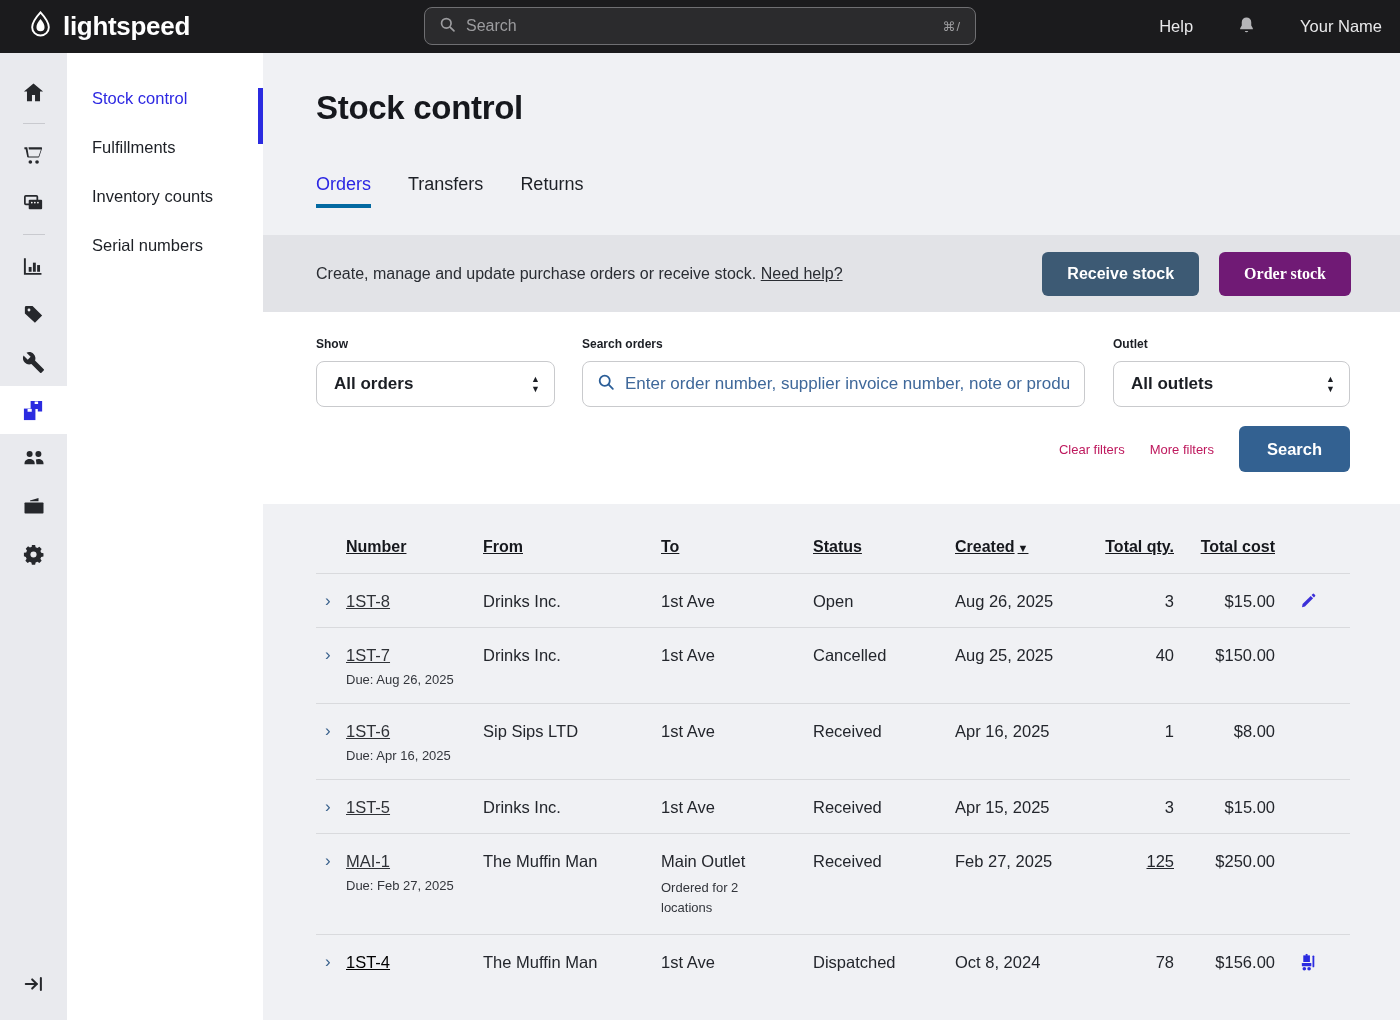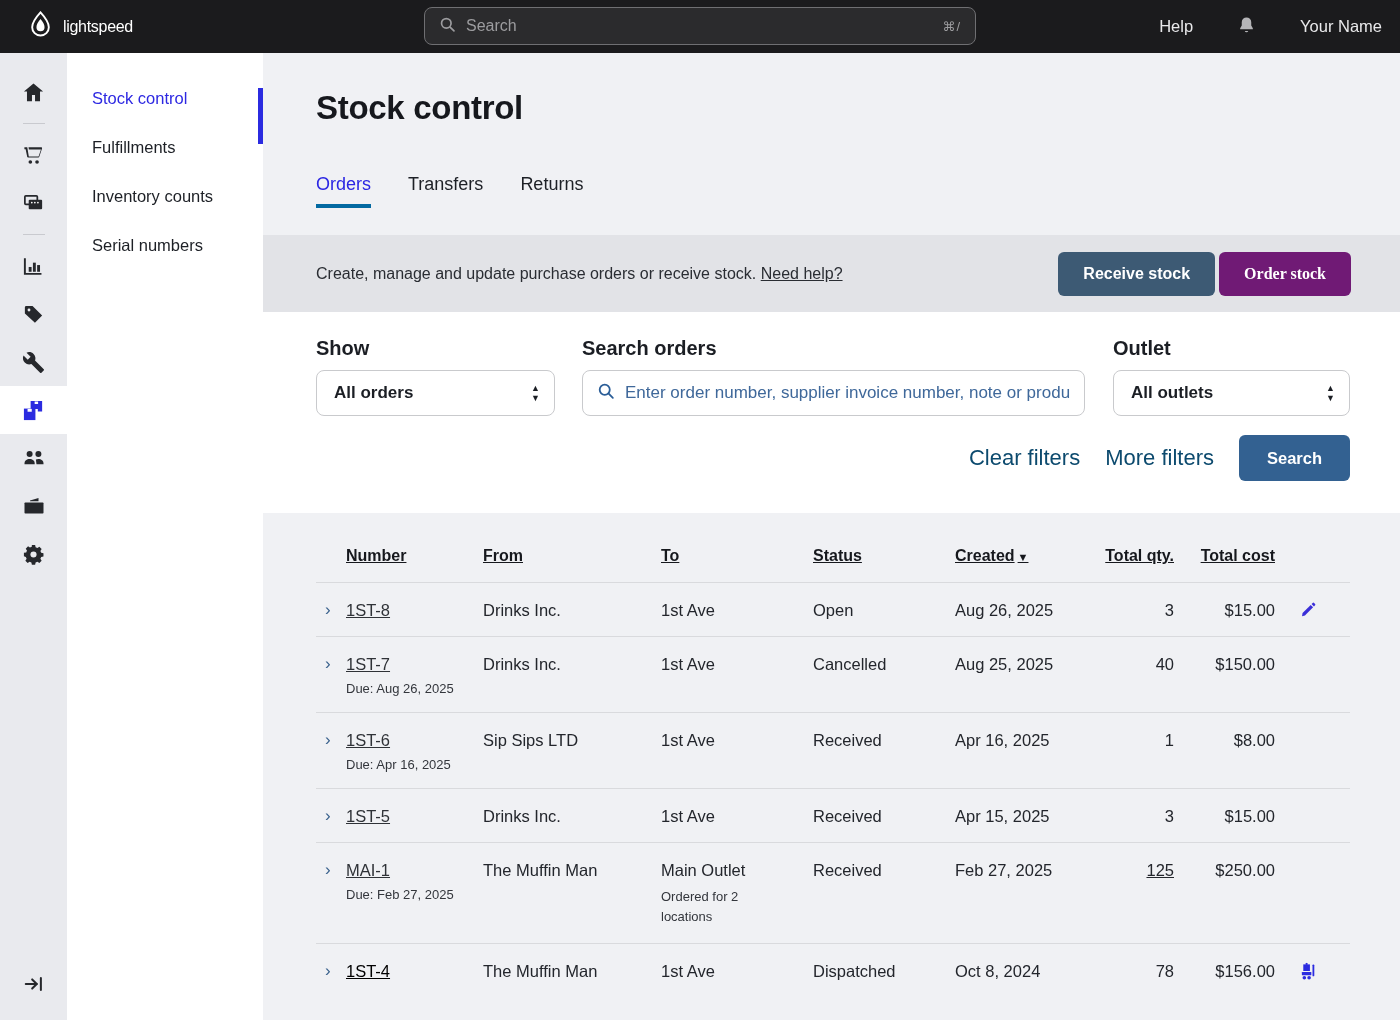--- a/index.html
+++ b/index.html
@@ -3,21 +3,21 @@
 <meta charset="utf-8">
 <style>
   * { box-sizing: border-box; margin: 0; padding: 0; }
   html,body { width:1400px; height:1020px; overflow:hidden;
     font-family:"Liberation Sans", sans-serif; background:#f0f1f4; }
 
   
   .topbar { position:absolute; top:0; left:0; width:1400px; height:53px;
     background:#1b1b1d; display:flex; align-items:center; z-index:10; }
   .brand { display:flex; align-items:center; gap:9px; margin-left:27px; color:#fff; }
-  .brand-name { font-size:16px; font-weight:400; letter-spacing:-0.3px; }
+  .brand-name { font-size:26px; font-weight:700; letter-spacing:-0.3px; }
   .topsearch { position:absolute; left:424px; top:7px; width:552px; height:38px;
     background:#2b2b2d; border:1px solid #6f6f72; border-radius:8px;
     display:flex; align-items:center; padding:0 14px; }
   .topsearch input { flex:1; background:transparent; border:none; outline:none;
     color:#cfcfd2; font-size:16px; margin-left:10px; font-family:inherit; }
   .topsearch input::placeholder { color:#9c9c9f; }
   .kbd { color:#9c9c9f; font-size:13px; letter-spacing:1px; }
   .top-right { margin-left:auto; display:flex; align-items:center; gap:44px;
     margin-right:18px; color:#e9e9eb; font-size:16.5px; }
   .top-right .lnk { cursor:pointer; }
@@ -49,47 +49,47 @@
   .page-head { padding:36px 0 0 53px; height:182px; }
   .page-title { font-size:33px; font-weight:700; color:#16181d; letter-spacing:-0.3px; }
   .tabs { display:flex; gap:37px; margin-top:47px; font-size:18px; }
   .tab { color:#1d2026; padding-bottom:13px; cursor:pointer; }
   .tab.active { color:#2b26e3; border-bottom:4px solid #0369a1; padding-bottom:9px; }
 
   .banner { height:77px; background:#e2e3e7; display:flex; align-items:center;
     padding:0 49px 0 53px; }
   .banner-text { font-size:16px; color:#2a2d33; }
   .banner-link { color:#2a2d33; text-decoration:underline; cursor:pointer; }
-  .banner-btns { margin-left:auto; display:flex; gap:4px; }
+  .banner-btns { margin-left:auto; display:flex; gap:20px; }
   .btn { border:none; border-radius:6px; color:#fff; font-weight:700;
     font-size:16px; height:44px; padding:0 25px; cursor:pointer;
     font-family:inherit; }
   .btn-receive { background:#3d5a74; }
   .btn-order { background:#701a75;font-family:Liberation Serif, serif; }
 
   
   .filters { background:#ffffff; padding:25px 50px 32px 53px; }
   .filter-row1 { display:flex; }
-  .fgroup .flabel { font-weight:700; font-size:20px; color:#1b1e24; margin-bottom:10px; }
+  .fgroup .flabel { font-weight:700; font-size:12px; color:#1b1e24; margin-bottom:10px; }
   .g-show { width:239px; margin-right:27px; }
   .g-search { width:503px; margin-right:28px; }
   .g-outlet { width:237px; }
   .selectbox { height:46px; border:1px solid #c9cacd; border-radius:8px;
     background:#fff; display:flex; align-items:center; padding:0 14px 0 17px;
     font-size:17px; color:#1b1e24; cursor:pointer;font-weight:bold; }
   .spinners { margin-left:auto; display:flex; flex-direction:column; line-height:7px;
     font-size:9px; color:#1b1e24; gap:3px; }
   .searchbox { height:46px; border:1px solid #c9cacd; border-radius:8px;
     background:#fff; display:flex; align-items:center; padding:0 14px 0 14px; }
   .searchbox input { flex:1; border:none; outline:none; font-size:17px;
     color:#35618e; margin-left:10px; font-family:inherit; }
   .searchbox input::placeholder { color:#3f689a; }
   .filter-row2 { display:flex; align-items:center; justify-content:flex-end;
     gap:25px; margin-top:19px; }
-  .flink { color:#0c4a6e; font-size:22px; cursor:pointer; }
+  .flink { color:#be185d; font-size:13px; cursor:pointer; }
   .btn-search { background:#336191; height:46px; padding:0 28px; font-size:16.5px; }
 
   
   .table { padding:0 50px 0 53px; }
   .tgrid { display:grid;
     grid-template-columns:30px 137px 178px 152px 142px 139px 80px 101px 67px; }
   .thead { padding-top:34px; padding-bottom:17px; border-bottom:1px solid #d9dadd;
     font-weight:700; font-size:16px; color:#16181d; }
   .thead span { text-decoration:underline; cursor:pointer; }
   .th-r { text-align:right; }

